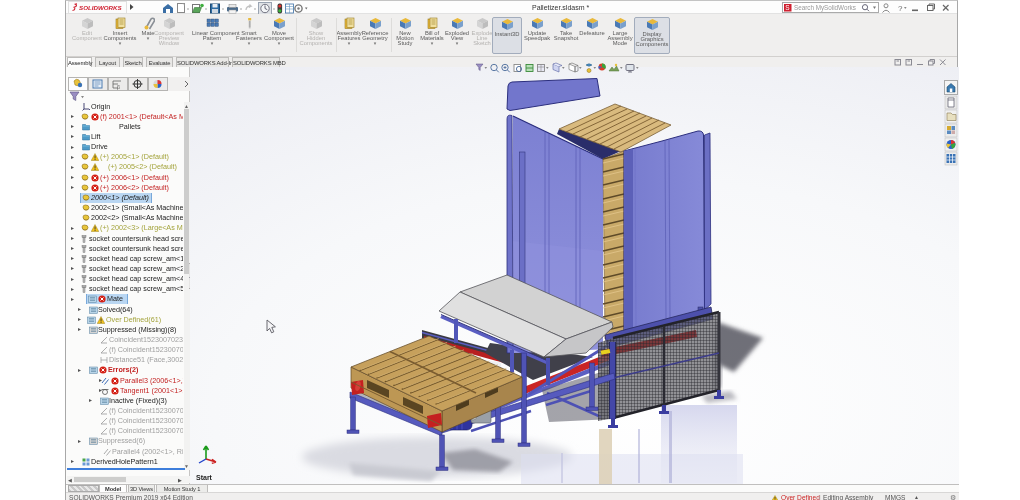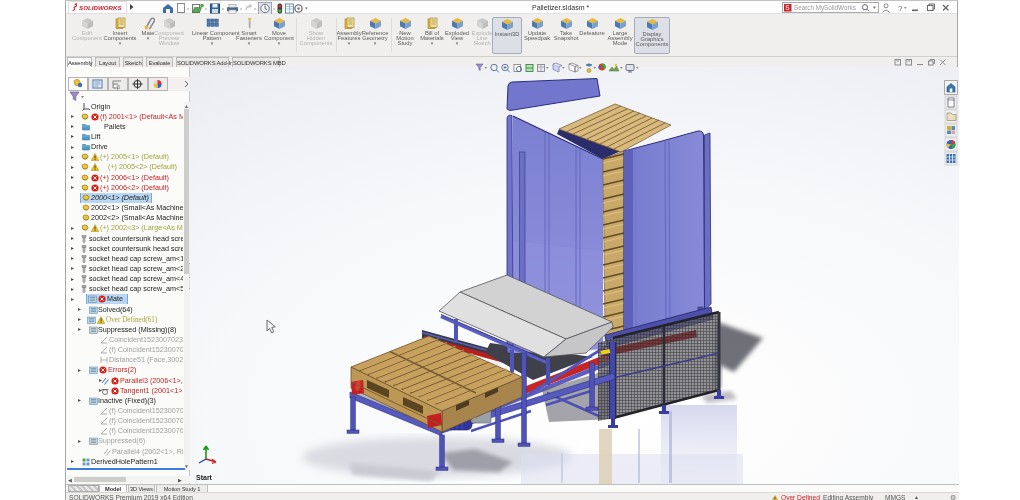--- a/index.html
+++ b/index.html
@@ -322,21 +322,21 @@
             <path d="M2.5 2.5 L5.5 5.5 M5.5 2.5 L2.5 5.5" stroke="#fff" stroke-width="1"></path>
           </svg>
           <span class="red" style="position:absolute;left:34px;">(f) 2001&lt;1&gt; (Default&lt;As Machine</span>
         </div>
 <div class="trow" style="left:0px;top:19.8px;width:117px;">
           <div class="arr" style="left:5px;">▸</div>
           <svg class="ti" style="left:16px;" viewBox="0 0 8 8">
             <path d="M0.5 1.5 h3 l1 1 h3 v4.5 h-7 z" fill="#4f9bc8" stroke="#2a6a94" stroke-width=".5"></path>
             <path d="M0.5 3 h7" stroke="#7cc0e0" stroke-width=".8"></path>
           </svg>
-          <span class="" style="position:absolute;left:25px;padding-left:13px;">Pallets</span>
+          <span class="" style="position:absolute;left:40px;padding-left:13px;">Pallets</span>
         </div>
 <div class="trow" style="left:0px;top:29.9px;width:117px;">
           <div class="arr" style="left:5px;">▸</div>
           <svg class="ti" style="left:16px;" viewBox="0 0 8 8">
             <path d="M0.5 1.5 h3 l1 1 h3 v4.5 h-7 z" fill="#4f9bc8" stroke="#2a6a94" stroke-width=".5"></path>
             <path d="M0.5 3 h7" stroke="#7cc0e0" stroke-width=".8"></path>
           </svg>
           <span class="" style="position:absolute;left:25px;">Lift</span>
         </div>
 <div class="trow" style="left:0px;top:40.1px;width:117px;">
@@ -505,21 +505,21 @@
           <div class="arr" style="left:12px;">▸</div>
           <svg class="ti" style="left:21px;width:9px;" viewBox="0 0 9 8">
             <rect x="0.5" y="1" width="8" height="6.5" fill="#b8d4e8" stroke="#5580a0" stroke-width=".5"></rect>
             <path d="M2 2.5 h5 M2 4 h5 M2 5.5 h5" stroke="#44718e" stroke-width=".5"></path>
           </svg>
           <svg class="ti" style="left:31px;" viewBox="0 0 8 8">
             <path d="M4 0.5 L7.8 7.5 L0.2 7.5 Z" fill="#f2c21d" stroke="#8a7208" stroke-width=".4"></path>
             <rect x="3.6" y="2.5" width="0.9" height="3" fill="#333"></rect>
             <rect x="3.6" y="6" width="0.9" height="0.9" fill="#333"></rect>
           </svg>
-          <span class="olv" style="position:absolute;left:40px;font-family:Liberation Serif, serif;">Over Defined(61)</span>
+          <span class="olv" style="position:absolute;left:40px;">Over Defined(61)</span>
         </div>
 <div class="trow" style="left:0px;top:222.8px;width:117px;">
           <div class="arr" style="left:12px;">▸</div>
           <svg class="ti" style="left:23px;width:9px;" viewBox="0 0 9 8">
             <rect x="0.5" y="1" width="8" height="6.5" fill="#d4d4d4" stroke="#5580a0" stroke-width=".5"></rect>
             <path d="M2 2.5 h5 M2 4 h5 M2 5.5 h5" stroke="#44718e" stroke-width=".5"></path>
           </svg>
           <span class="" style="position:absolute;left:32px;">Suppressed (Missing)(8)</span>
         </div>
 <div class="trow" style="left:0px;top:233.0px;width:117px;">
@@ -543,21 +543,21 @@
 <div class="trow" style="left:0px;top:263.4px;width:117px;">
           <div class="arr" style="left:12px;">▸</div>
           <svg class="ti" style="left:23px;width:9px;" viewBox="0 0 9 8">
             <rect x="0.5" y="1" width="8" height="6.5" fill="#b8d4e8" stroke="#5580a0" stroke-width=".5"></rect>
             <path d="M2 2.5 h5 M2 4 h5 M2 5.5 h5" stroke="#44718e" stroke-width=".5"></path>
           </svg>
           <svg class="ti" style="left:33px;" viewBox="0 0 8 8">
             <circle cx="4" cy="4" r="3.6" fill="#d42015"></circle>
             <path d="M2.5 2.5 L5.5 5.5 M5.5 2.5 L2.5 5.5" stroke="#fff" stroke-width="1"></path>
           </svg>
-          <span class="red" style="position:absolute;left:42px;">Errors(2)</span>
+          <span class="red" style="position:absolute;left:42px;font-weight:bold;">Errors(2)</span>
         </div>
 <div class="trow" style="left:0px;top:273.6px;width:117px;">
           <div class="arr" style="left:33px;">▸</div>
           <svg class="ti" style="left:35px;" viewBox="0 0 8 8">
             <path d="M1 6 L5 1 M3.5 7.5 L7.5 2.5" stroke="#3a6ab5" stroke-width="1" fill="none"></path>
           </svg>
           <svg class="ti" style="left:45px;" viewBox="0 0 8 8">
             <circle cx="4" cy="4" r="3.6" fill="#d42015"></circle>
             <path d="M2.5 2.5 L5.5 5.5 M5.5 2.5 L2.5 5.5" stroke="#fff" stroke-width="1"></path>
           </svg>
@@ -568,21 +568,21 @@
           <svg class="ti" style="left:35px;" viewBox="0 0 8 8">
             <circle cx="4" cy="5" r="2.5" fill="none" stroke="#555" stroke-width=".8"></circle>
             <path d="M0.5 2.5 h7" stroke="#555" stroke-width=".8"></path>
           </svg>
           <svg class="ti" style="left:45px;" viewBox="0 0 8 8">
             <circle cx="4" cy="4" r="3.6" fill="#d42015"></circle>
             <path d="M2.5 2.5 L5.5 5.5 M5.5 2.5 L2.5 5.5" stroke="#fff" stroke-width="1"></path>
           </svg>
           <span class="red" style="position:absolute;left:54px;">Tangent1 (2001&lt;1&gt;,2000</span>
         </div>
-<div class="trow" style="left:0px;top:293.9px;width:117px;">
+<div class="trow" style="left:11px;top:293.9px;width:117px;">
           <div class="arr" style="left:12px;">▸</div>
           <svg class="ti" style="left:23px;width:9px;" viewBox="0 0 9 8">
             <rect x="0.5" y="1" width="8" height="6.5" fill="#b8d4e8" stroke="#5580a0" stroke-width=".5"></rect>
             <path d="M2 2.5 h5 M2 4 h5 M2 5.5 h5" stroke="#44718e" stroke-width=".5"></path>
           </svg>
           <span class="" style="position:absolute;left:32px;">Inactive (Fixed)(3)</span>
         </div>
 <div class="trow" style="left:0px;top:304.0px;width:117px;">
           <svg class="ti" style="left:34px;" viewBox="0 0 8 8">
             <path d="M1 7 L7 1 M1 7 L7 7" stroke="#999" stroke-width=".8" fill="none"></path>

